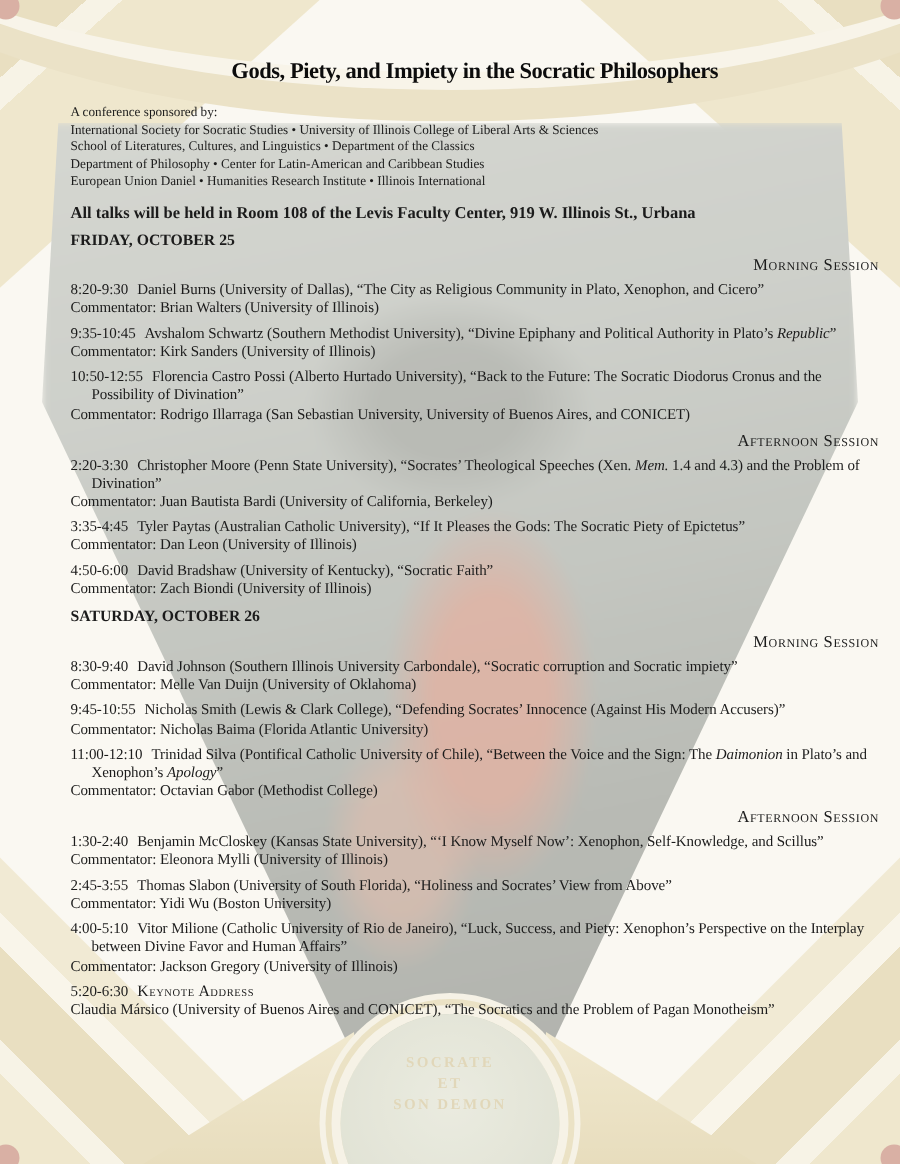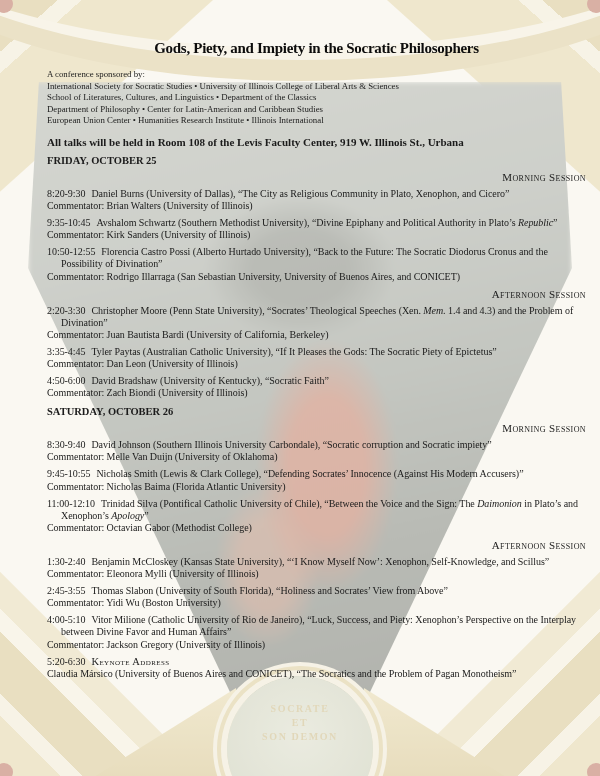--- a/index.html
+++ b/index.html
@@ -87,21 +87,21 @@
 
 <div class="content">
   <h1>Gods, Piety, and Impiety in the Socratic Philosophers</h1>
 
   <div class="sponsors">
     <div>A conference sponsored by:</div>
     <div>
         <div class="sponsor-line">International Society for Socratic Studies • University of Illinois College of Liberal Arts &amp; Sciences</div>
         <div class="sponsor-line">School of Literatures, Cultures, and Linguistics • Department of the Classics</div>
         <div class="sponsor-line">Department of Philosophy • Center for Latin-American and Caribbean Studies</div>
-        <div class="sponsor-line">European Union Center • Humanities Research Institute • Illinois International</div>
+        <div class="sponsor-line">European Union Daniel • Humanities Research Institute • Illinois International</div>
       </div>
   </div>
 
   <div class="venue">All talks will be held in Room 108 of the Levis Faculty Center, 919 W. Illinois St., Urbana</div>
 
   <div>
       <div class="day-header">FRIDAY, OCTOBER 25</div>
       <div class="session-header">Morning Session</div>
       <div class="entry">
         <p class="talk"><span class="time">8:20-9:30</span><span>Daniel Burns (University of Dallas), “The City as Religious Community in Plato, Xenophon, and Cicero”</span></p>

